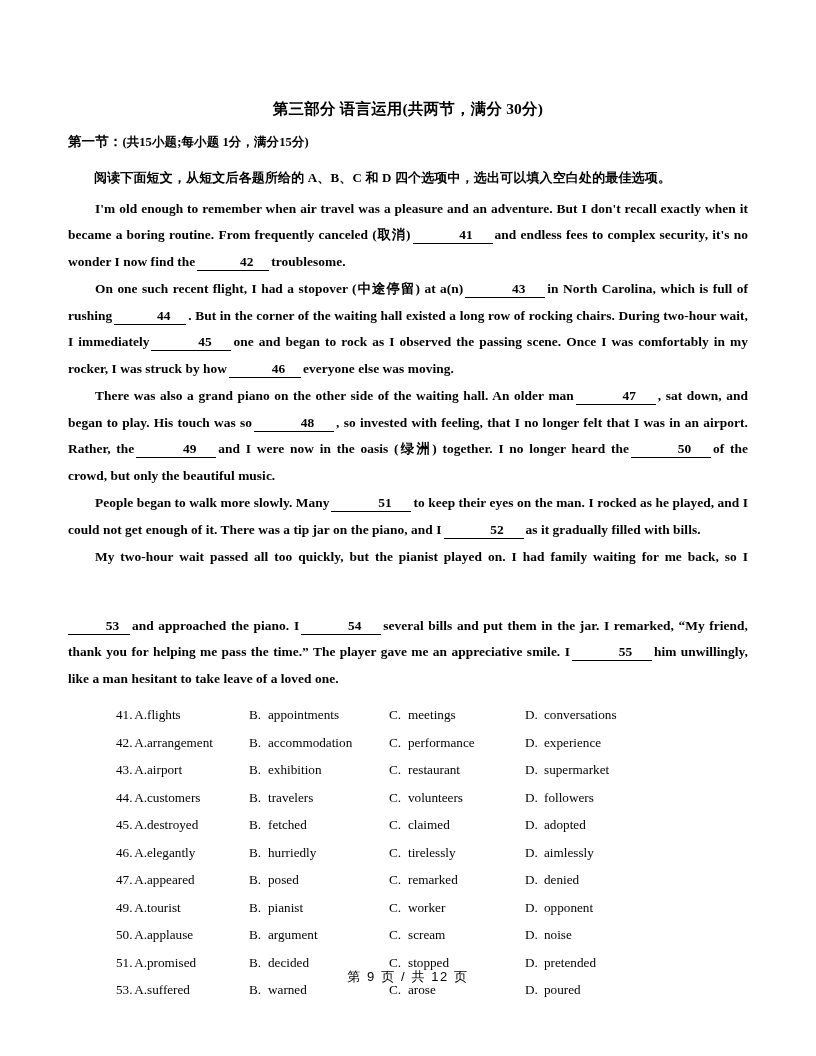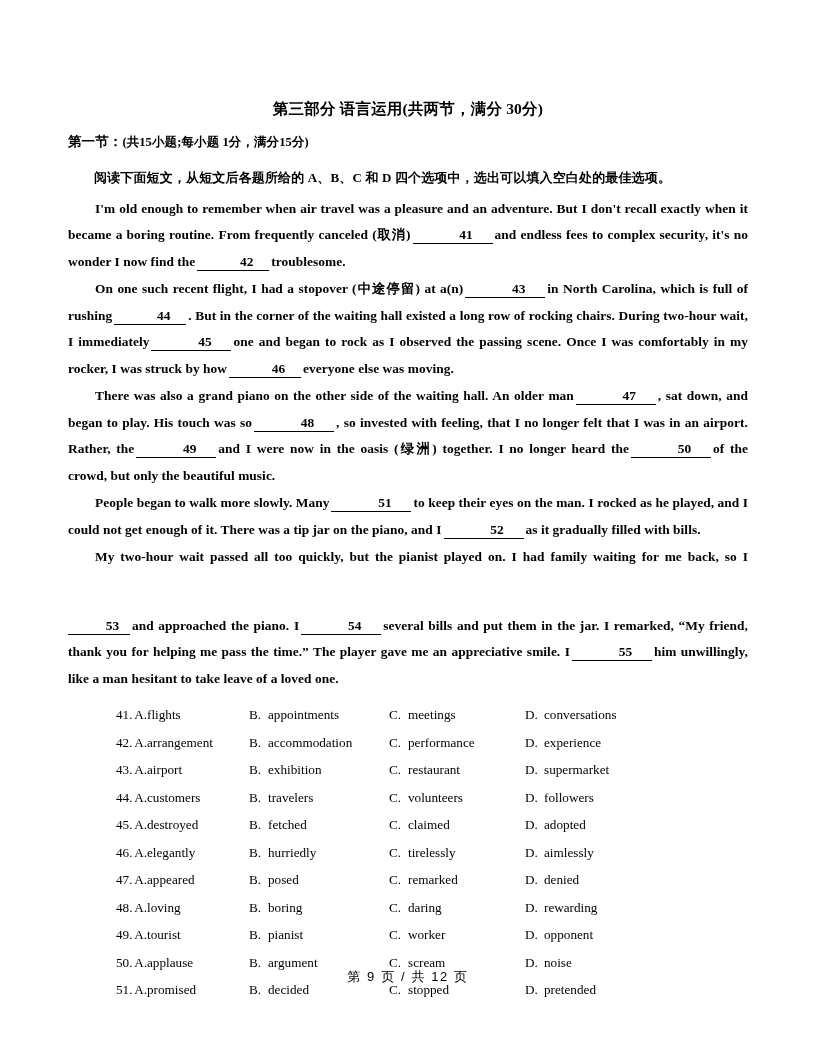--- a/index.html
+++ b/index.html
@@ -199,46 +199,46 @@
           <span class="opt-cell opt-d"><span class="opt-letter">D.</span><span>aimlessly</span></span>
         </div>
         <div class="opt-row">
           <span class="opt-num">47.</span>
           <span class="opt-cell opt-a"><span class="opt-letter">A.</span><span>appeared</span></span>
           <span class="opt-cell opt-b"><span class="opt-letter">B.</span><span>posed</span></span>
           <span class="opt-cell opt-c"><span class="opt-letter">C.</span><span>remarked</span></span>
           <span class="opt-cell opt-d"><span class="opt-letter">D.</span><span>denied</span></span>
         </div>
         <div class="opt-row">
-          <span class="opt-num">48.</span>
-          <span class="opt-cell opt-a"><span class="opt-letter">A.</span><span>loving</span></span>
-          <span class="opt-cell opt-b"><span class="opt-letter">B.</span><span>boring</span></span>
-          <span class="opt-cell opt-c"><span class="opt-letter">C.</span><span>daring</span></span>
-          <span class="opt-cell opt-d"><span class="opt-letter">D.</span><span>rewarding</span></span>
-        </div>
-        <div class="opt-row">
           <span class="opt-num">49.</span>
           <span class="opt-cell opt-a"><span class="opt-letter">A.</span><span>tourist</span></span>
           <span class="opt-cell opt-b"><span class="opt-letter">B.</span><span>pianist</span></span>
           <span class="opt-cell opt-c"><span class="opt-letter">C.</span><span>worker</span></span>
           <span class="opt-cell opt-d"><span class="opt-letter">D.</span><span>opponent</span></span>
         </div>
         <div class="opt-row">
           <span class="opt-num">50.</span>
           <span class="opt-cell opt-a"><span class="opt-letter">A.</span><span>applause</span></span>
           <span class="opt-cell opt-b"><span class="opt-letter">B.</span><span>argument</span></span>
           <span class="opt-cell opt-c"><span class="opt-letter">C.</span><span>scream</span></span>
           <span class="opt-cell opt-d"><span class="opt-letter">D.</span><span>noise</span></span>
         </div>
         <div class="opt-row">
           <span class="opt-num">51.</span>
           <span class="opt-cell opt-a"><span class="opt-letter">A.</span><span>promised</span></span>
           <span class="opt-cell opt-b"><span class="opt-letter">B.</span><span>decided</span></span>
           <span class="opt-cell opt-c"><span class="opt-letter">C.</span><span>stopped</span></span>
           <span class="opt-cell opt-d"><span class="opt-letter">D.</span><span>pretended</span></span>
         </div>
+        <div class="opt-row">
+          <span class="opt-num">53.</span>
+          <span class="opt-cell opt-a"><span class="opt-letter">A.</span><span>suffered</span></span>
+          <span class="opt-cell opt-b"><span class="opt-letter">B.</span><span>warned</span></span>
+          <span class="opt-cell opt-c"><span class="opt-letter">C.</span><span>arose</span></span>
+          <span class="opt-cell opt-d"><span class="opt-letter">D.</span><span>poured</span></span>
+        </div>
       </div>
 
   </div>
 
   <div class="footer">第 9 页 / 共 12 页</div>
 
 </div>
 
 </body></html>

